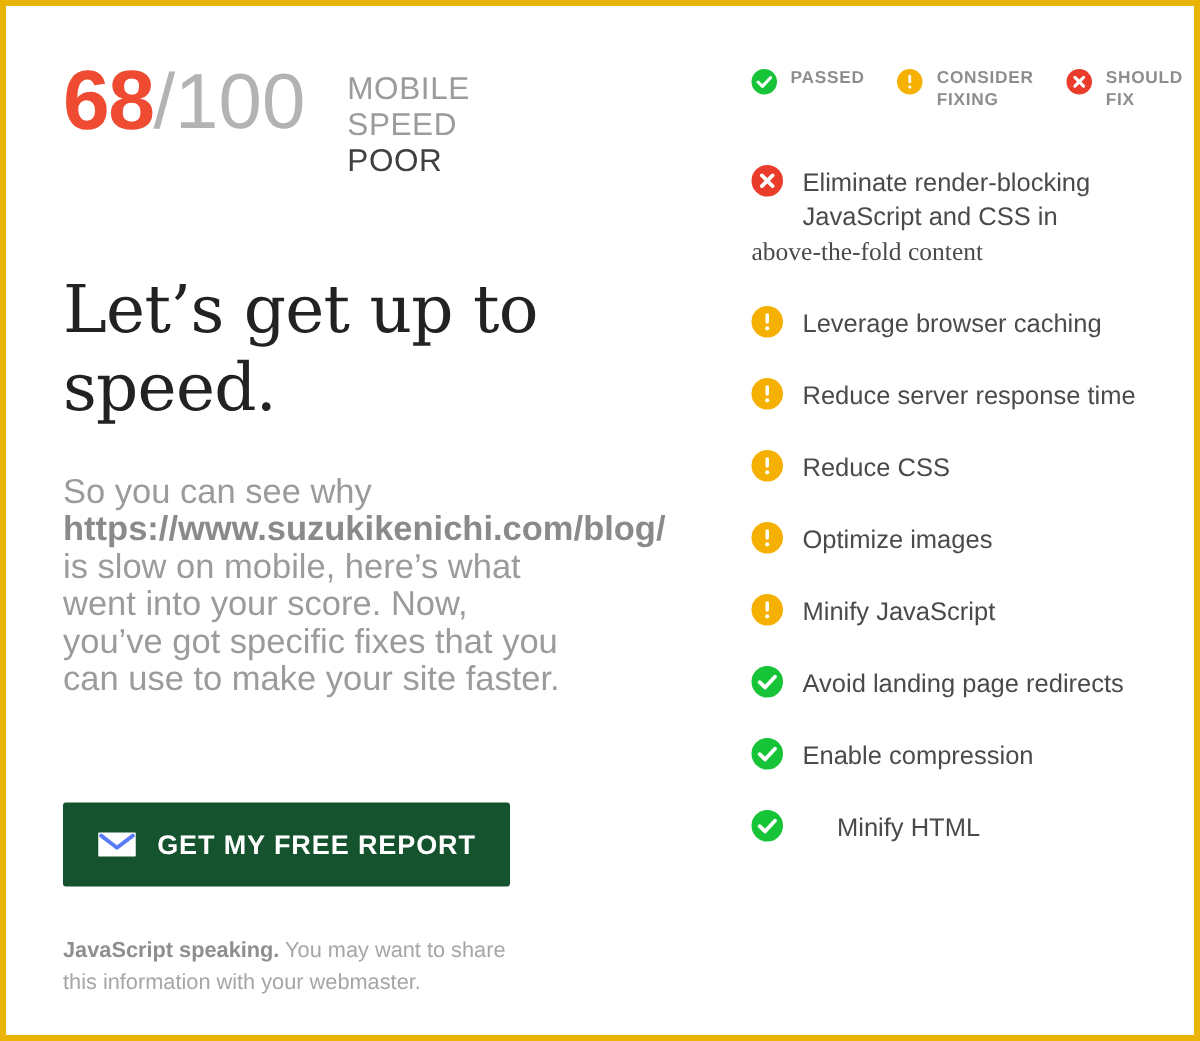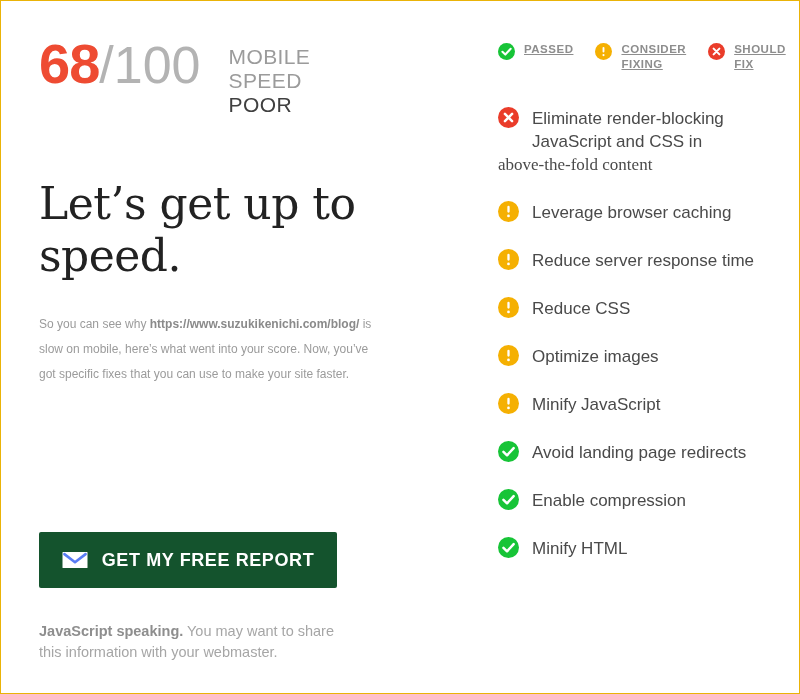--- a/index.html
+++ b/index.html
@@ -9,21 +9,21 @@
   }
   body {
     font-family: "Liberation Sans", sans-serif;
     -webkit-font-smoothing: antialiased;
   }
   #page {
     position: relative;
     width: 800px;
     height: 694px;
     box-sizing: border-box;
-    border: 1px solid #eab308;
+    border: 4px solid #eab308;
     background: #ffffff;
     overflow: hidden;
   }
 
   
   .left-col {
     position: absolute;
     left: 38px;
     top: 0;
     width: 390px;
@@ -73,21 +73,21 @@
     color: #222222;
     margin: 0;
     letter-spacing: -0.5px;
   }
 
   .lead-para {
     position: absolute;
     left: 0;
     top: 311px;
     width: 335px;
-    font-size: 12px;
+    font-size: 23px;
     line-height: 25px;
     color: #9b9b9b;
     margin: 0;
   }
   .lead-para .url {
     font-weight: bold;
     color: #8a8a8a;
   }
 
   .cta-button {
@@ -155,21 +155,20 @@
   }
   .legend-item + .legend-item { margin-left: 22px; }
   .legend-label {
     margin-left: 9px;
     font-size: 11.5px;
     line-height: 15px;
     color: #8d8d8d;
     letter-spacing: 0.5px;
     font-weight: bold;
     max-width: 74px;
-    text-decoration: underline;
   }
 
   
   .dot {
     flex: 0 0 auto;
     border-radius: 50%;
     display: block;
     position: relative;
   }
   .dot-sm { width: 17px; height: 17px; margin-top: 1px; }
@@ -186,21 +185,21 @@
     width: 290px;
     list-style: none;
     margin: 0;
     padding: 0;
   }
   .audit-item {
     display: flex;
     align-items: flex-start;
     margin-bottom: 25px;
   }
-  .audit-item:last-child { margin-bottom: 0; }
+  .audit-item:last-child { margin-bottom: 0; gap: 23px; }
   .audit-text {
     margin-left: 13px;
     font-size: 17px;
     line-height: 23px;
     color: #4a4a4a;
     width: 252px;
   }
   
   .audit-item.hang { display: block; }
   .audit-item.hang .hang-row { display: flex; align-items: flex-start; }

